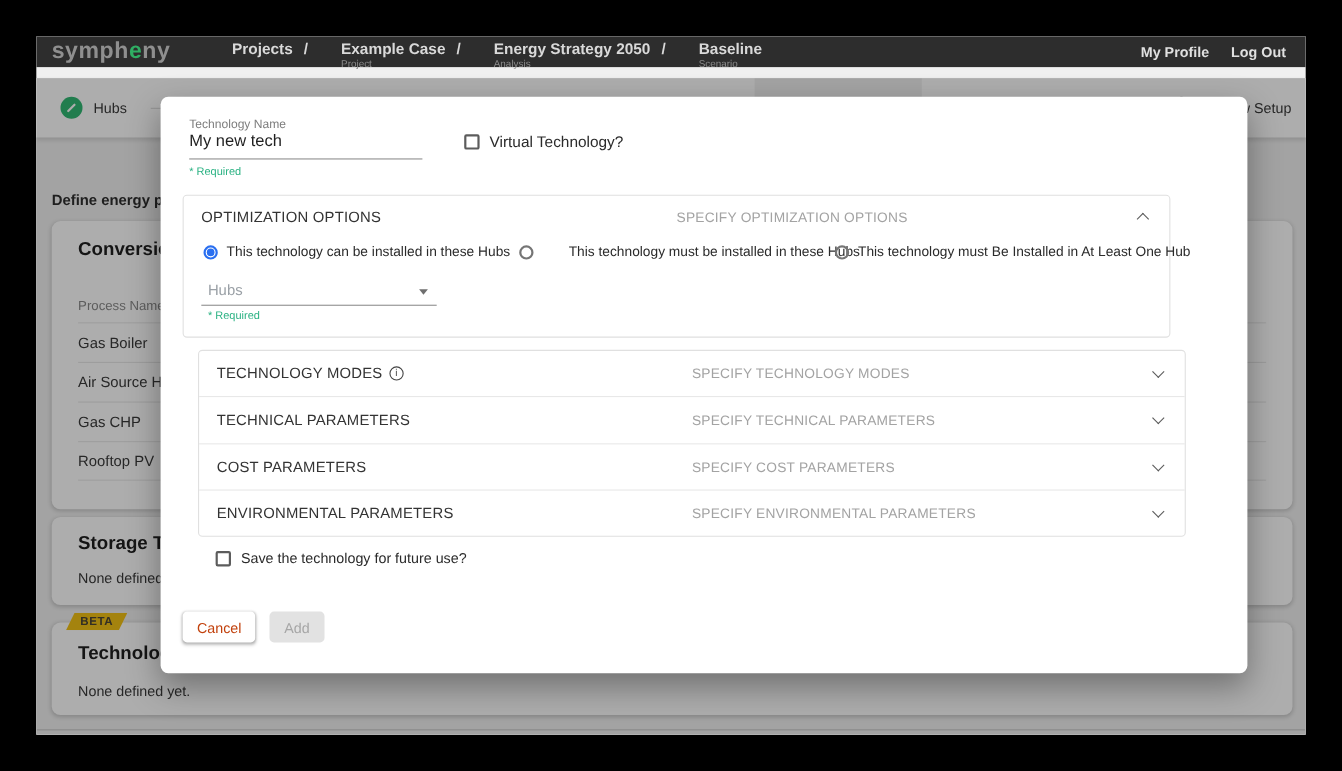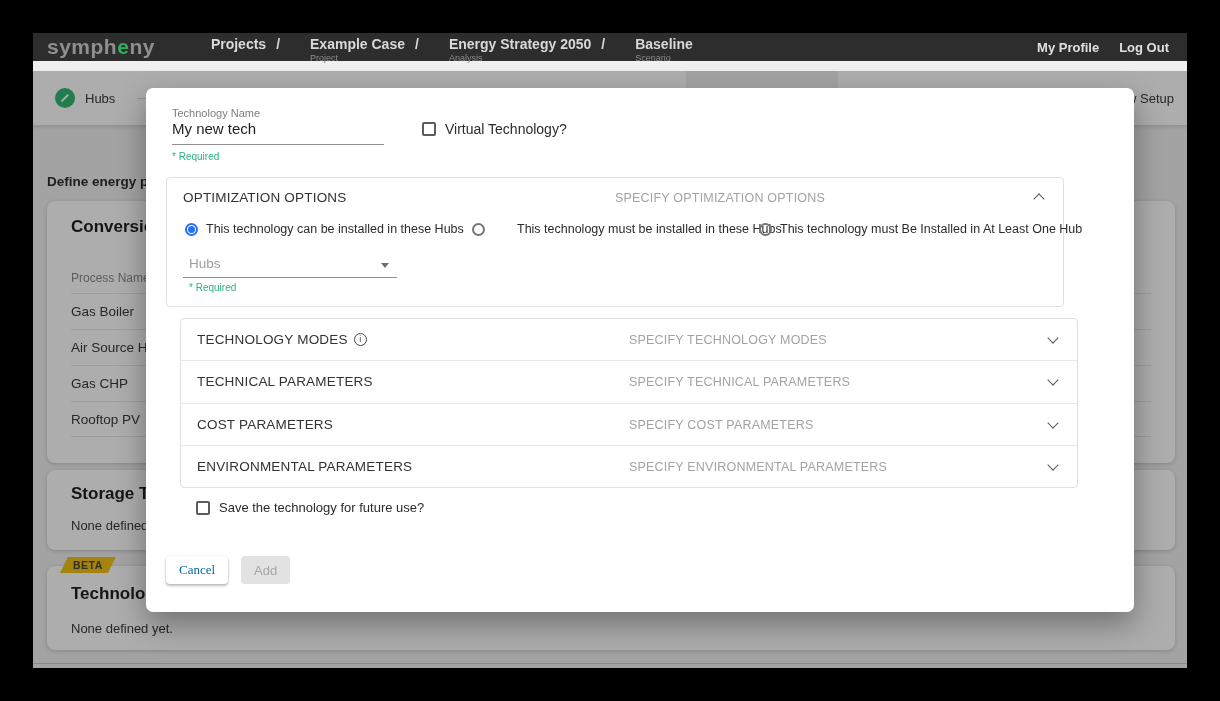--- a/index.html
+++ b/index.html
@@ -109,21 +109,21 @@
   .srow + .srow { border-top:1px solid #e8e8e8; }
   .srow .title-wrap { top:13px; }
   .srow .sec-hint { top:14px; }
   .srow .chev.down { top:15px; }
 
   .save { position:absolute; left:30px; top:412px; }
   .save .cb-label { font-size:13px; }
 
   .btns { position:absolute; left:20px; top:468px; display:flex; gap:13px; }
   .btn { height:28px; border:none; border-radius:4px; font-size:13px; font-family:inherit; padding:0 13px; }
-  .btn-cancel { background:#fff; color:#0369a1; box-shadow:0 2px 3px rgba(0,0,0,.25), 0 0 2px rgba(0,0,0,.12); cursor:pointer;font-family:Liberation Serif, serif; }
+  .btn-cancel { background:#fff; color:#c2410c; box-shadow:0 2px 3px rgba(0,0,0,.25), 0 0 2px rgba(0,0,0,.12); cursor:pointer; }
   .btn-add { background:#e2e2e2; color:#a6a6a6; cursor:default; }
 </style>
 </head>
 <body>
 
 <div id="app">
 
   <header class="navbar">
     <div class="logo"><span class="lg">symph</span><span class="le">e</span><span class="lg">ny</span></div>
     <nav class="crumbs">

